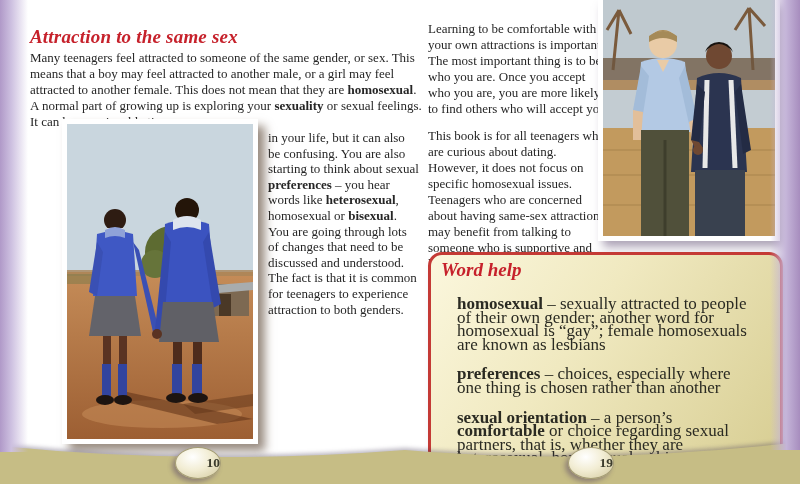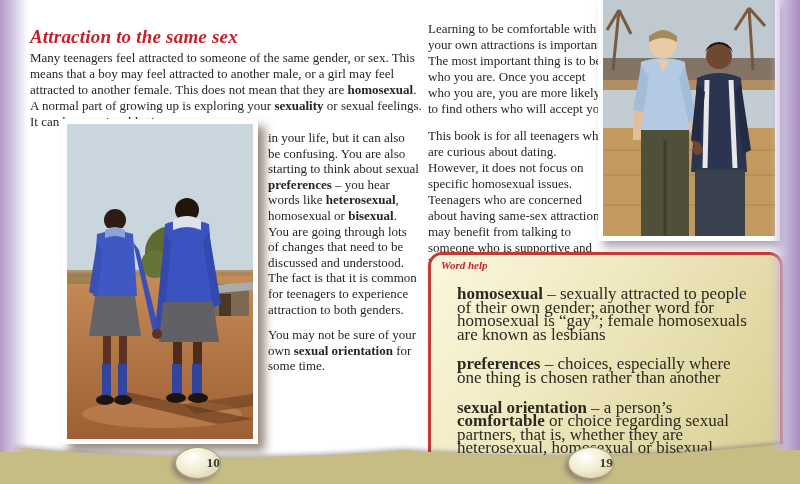--- a/index.html
+++ b/index.html
@@ -40,21 +40,21 @@
     border:5px solid #ffffff;border-top:none;box-shadow:5px 6px 9px rgba(90,70,110,.5);background:#c3ccd2;}
   .photo-left svg,.photo-right svg{display:block;width:100%;height:100%;}
   
   .wordhelp{
     position:absolute;left:428px;top:252px;width:331px;min-height:168px;z-index:3;
     border:3px solid #c43a35;border-radius:14px;
     background:linear-gradient(125deg,#fbf7dd 0%,#f0e9c0 40%,#d6cc90 100%);
     box-shadow:5px 5px 7px rgba(110,90,140,.5);
     padding:3px 8px 6px 10px;
   }
-  .wordhelp-title{margin:1px 0 1px 0;font-style:italic;font-weight:bold;font-size:11px;color:#c6212b;}
+  .wordhelp-title{margin:1px 0 1px 0;font-style:italic;font-weight:bold;font-size:19px;color:#c6212b;}
   .wh-entry{font-size:17px;line-height:13.6px;margin:16px;color:#2a2a22;}
 </style>
 </head>
 <body>
 
 <div class="spread">
 
   <h1 class="page-title">Attraction to the same sex</h1>
 
   <p class="p lead">Many teenagers feel attracted to someone of the same gender, or sex. This means that a boy may feel attracted to another male, or a girl may feel attracted to another female. This does not mean that they are <b>homosexual</b>. A normal part of growing up is exploring your <b>sexuality</b> or sexual feelings. It can be an enjoyable time</p>
@@ -108,21 +108,20 @@
       <rect x="125" y="240" width="10" height="30" fill="#32449e"></rect>
       <ellipse cx="109" cy="274" rx="10" ry="5" fill="#1d1410"></ellipse>
       <ellipse cx="131" cy="274" rx="10" ry="5" fill="#1d1410"></ellipse>
 
       <circle cx="90" cy="210" r="5" fill="#5a3322"></circle>
     </svg>
   </figure>
 
   <div class="wrap-col">
     <p class="p">in your life, but it can also be confusing. You are also starting to think about sexual <b>preferences</b> – you hear words like <b>heterosexual</b>, homosexual or <b>bisexual</b>. You are going through lots of changes that need to be discussed and understood. The fact is that it is common for teenagers to experience attraction to both genders.</p>
-    <p class="p">You may not be sure of your own <b>sexual orientation</b> for some time.</p>
   </div>
 
   <div class="mid-col">
     <p class="p">Learning to be comfortable with your own attractions is important. The most important thing is to be who you are. Once you accept who you are, you are more likely to find others who will accept you.</p>
     <p class="p">This book is for all teenagers who are curious about dating. However, it does not focus on specific homosexual issues. Teenagers who are concerned about having same-sex attractions may benefit from talking to someone who is supportive and helpful.</p>
   </div>
 
   <figure class="photo-right" style="margin:0;">
     <svg viewBox="0 0 172 236" preserveAspectRatio="none">
       <rect x="0" y="0" width="172" height="236" fill="#c3ccd2"></rect>

